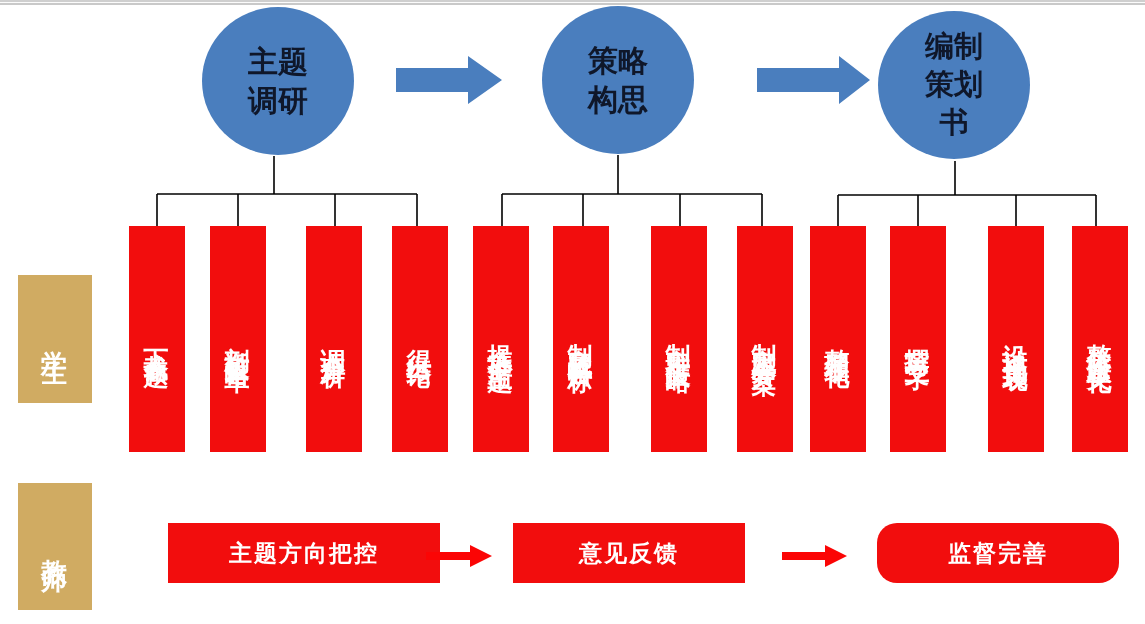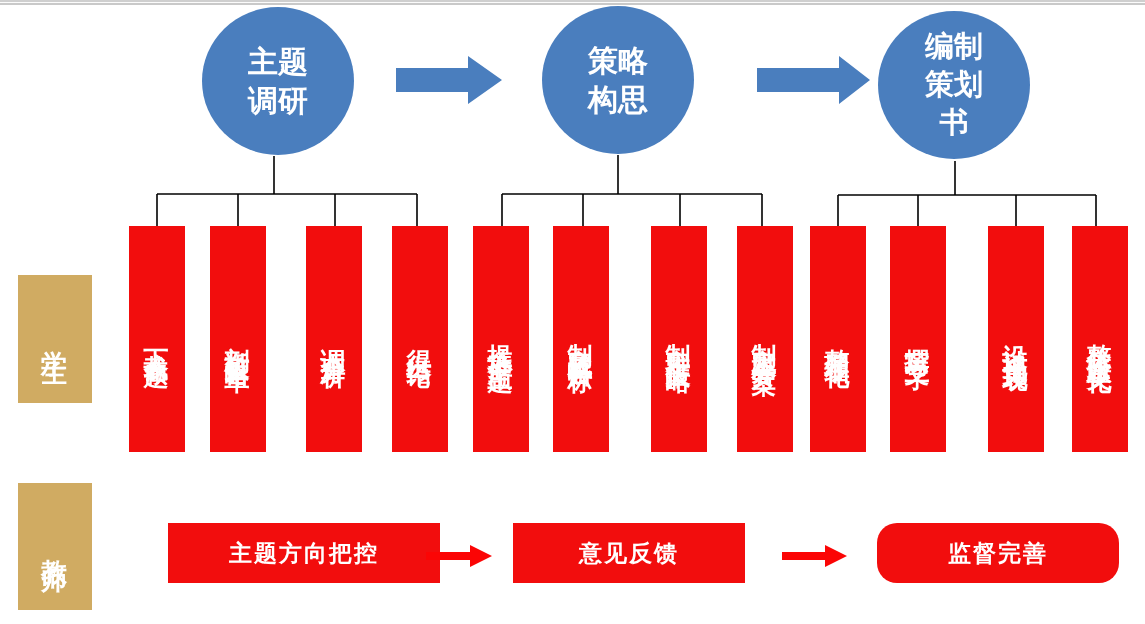--- a/index.html
+++ b/index.html
@@ -6,21 +6,21 @@
   .stage{
     position:relative;width:1145px;height:624px;background:#fff;overflow:hidden;
     font-family:"Liberation Sans","DejaVu Sans",sans-serif;
   }
   .top-strip{
     position:absolute;left:0;top:0;width:100%;height:5px;background:#fbfbfb;
     border-top:2px solid var(--strip);border-bottom:2px solid #c9c9c9;box-sizing:border-box;
   }
   .phase-circle{
     position:absolute;width:152px;height:148px;border-radius:50%;
-    background:var(--blue);color:#ffffff;display:flex;align-items:center;justify-content:center;
+    background:var(--blue);color:#0f172a;display:flex;align-items:center;justify-content:center;
     text-align:center;font-size:30px;font-weight:bold;line-height:1.3;white-space:pre-line;
   }
   .connector-svg{position:absolute;left:0;top:0;width:1145px;height:624px;pointer-events:none;}
   .connector-svg line{stroke:var(--line);stroke-width:1.6;}
   .arrow-svg{position:absolute;}
   .arrow-blue{fill:var(--blue);}
   .arrow-red{fill:var(--arrowRed);}
   .task-bar{
     position:absolute;top:226px;width:56px;height:226px;background:var(--red);
     color:#fff;font-weight:bold;font-size:25px;letter-spacing:5px;

